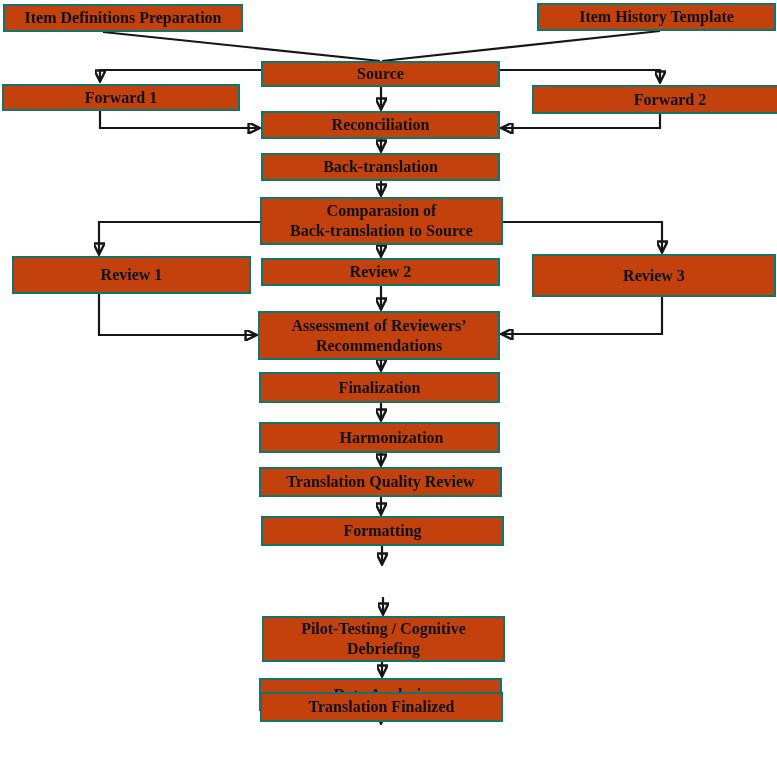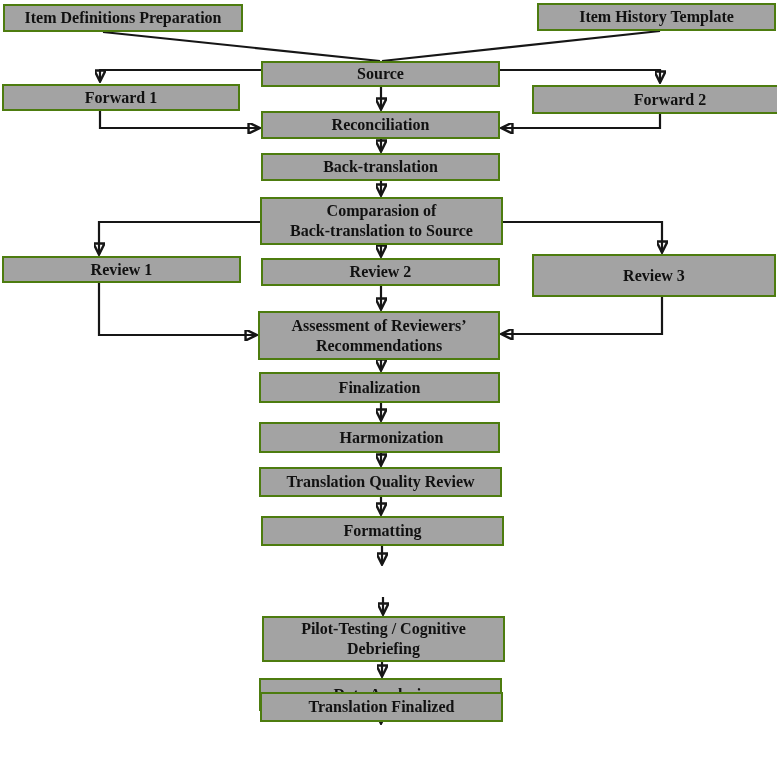--- a/index.html
+++ b/index.html
@@ -23,22 +23,22 @@
     height: 758px;
   }
   svg.edges path {
     fill: none;
     stroke: #161616;
     stroke-width: 2.2;
   }
   .node {
     position: absolute;
     box-sizing: border-box;
-    background: #a3a3a3;
-    border: 2px solid #4d7c0f;
+    background: #c2410c;
+    border: 2px solid #0f766e;
     display: flex;
     align-items: center;
     justify-content: center;
     text-align: center;
     color: #111111;
     font-weight: 700;
     font-size: 16px;
     line-height: 1.22;
     white-space: pre-line;
   }
@@ -95,21 +95,21 @@
 
   <div class="node" style="left:532px; top:85px; width:276px; height:29px;">Forward 2</div>
 
   <div class="node" style="left:261px; top:111px; width:239px; height:28px;">Reconciliation</div>
 
   <div class="node" style="left:261px; top:153px; width:239px; height:28px;">Back-translation</div>
 
   <div class="node" style="left:260px; top:197px; width:243px; height:48px;">Comparasion of
 Back-translation to Source</div>
 
-  <div class="node" style="left:2px; top:256px; width:239px; height:27px;">Review 1</div>
+  <div class="node" style="left:12px; top:256px; width:239px; height:38px;">Review 1</div>
 
   <div class="node" style="left:261px; top:258px; width:239px; height:28px;">Review 2</div>
 
   <div class="node" style="left:532px; top:254px; width:244px; height:43px;">Review 3</div>
 
   <div class="node" style="left:258px; top:311px; width:242px; height:49px;">Assessment of Reviewers’
 Recommendations</div>
 
   <div class="node" style="left:259px; top:372px; width:241px; height:31px;">Finalization</div>
 

